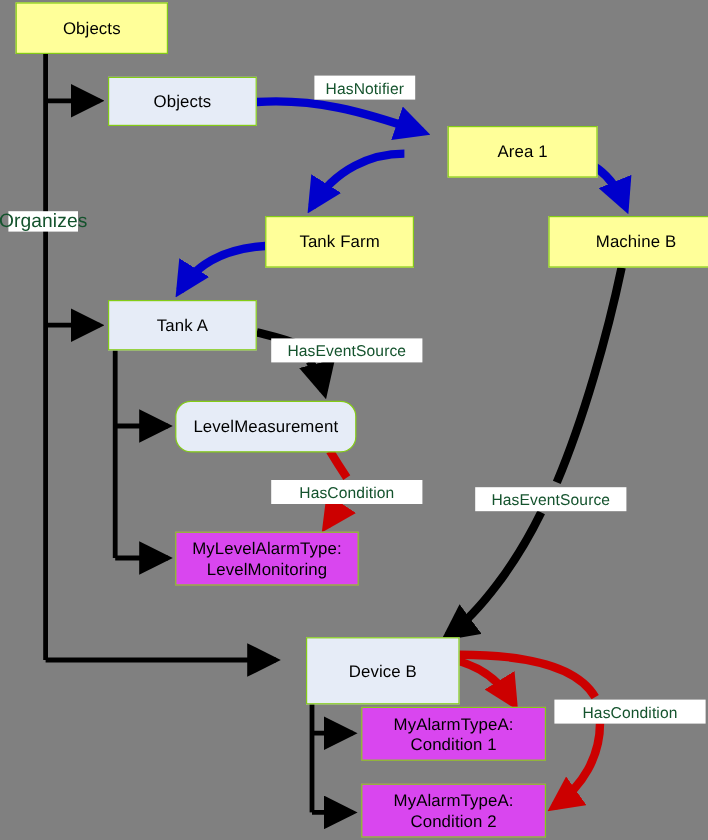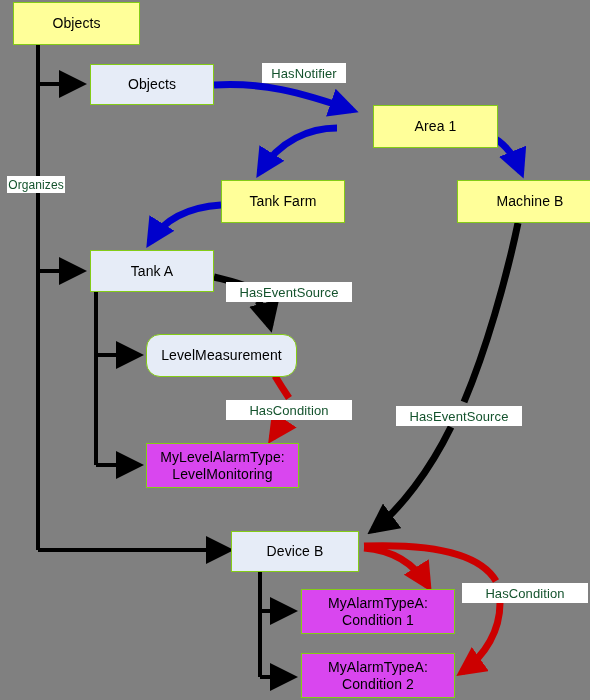--- a/index.html
+++ b/index.html
@@ -124,44 +124,44 @@
   </div>
 
   <div class="node yellow" style="left:457px; top:180px; width:146px; height:43px;">
     <span>Machine B</span>
   </div>
 
   <div class="node blueish" style="left:90px; top:250px; width:124px; height:42px;">
     <span>Tank A</span>
   </div>
 
-  <div class="node blueish rounded" style="left:146px; top:334px; width:151px; height:43px;border-radius:14px;">
+  <div class="node blueish rounded" style="left:146px; top:334px; width:151px; height:43px;">
     <span>LevelMeasurement</span>
   </div>
 
   <div class="node green" style="left:146px; top:443px; width:153px; height:45px;">
     <span>MyLevelAlarmType:
 LevelMonitoring</span>
   </div>
 
-  <div class="node blueish" style="left:231px; top:531px; width:128px; height:41px;">
+  <div class="node blueish" style="left:255px; top:531px; width:128px; height:56px;">
     <span>Device B</span>
   </div>
 
   <div class="node green" style="left:301px; top:589px; width:154px; height:45px;">
     <span>MyAlarmTypeA:
 Condition 1</span>
   </div>
 
   <div class="node green" style="left:301px; top:653px; width:154px; height:45px;">
     <span>MyAlarmTypeA:
 Condition 2</span>
   </div>
 
-  <div class="edge-label" style="left:7px; top:176px; width:58px; height:17px; font-size:12px;">
+  <div class="edge-label" style="left:7px; top:176px; width:58px; height:17px; font-size:16px;">
     <span>Organizes</span>
   </div>
 
   <div class="edge-label" style="left:262px; top:63px; width:84px; height:20px;">
     <span>HasNotifier</span>
   </div>
 
   <div class="edge-label" style="left:226px; top:282px; width:126px; height:20px;">
     <span>HasEventSource</span>
   </div>

